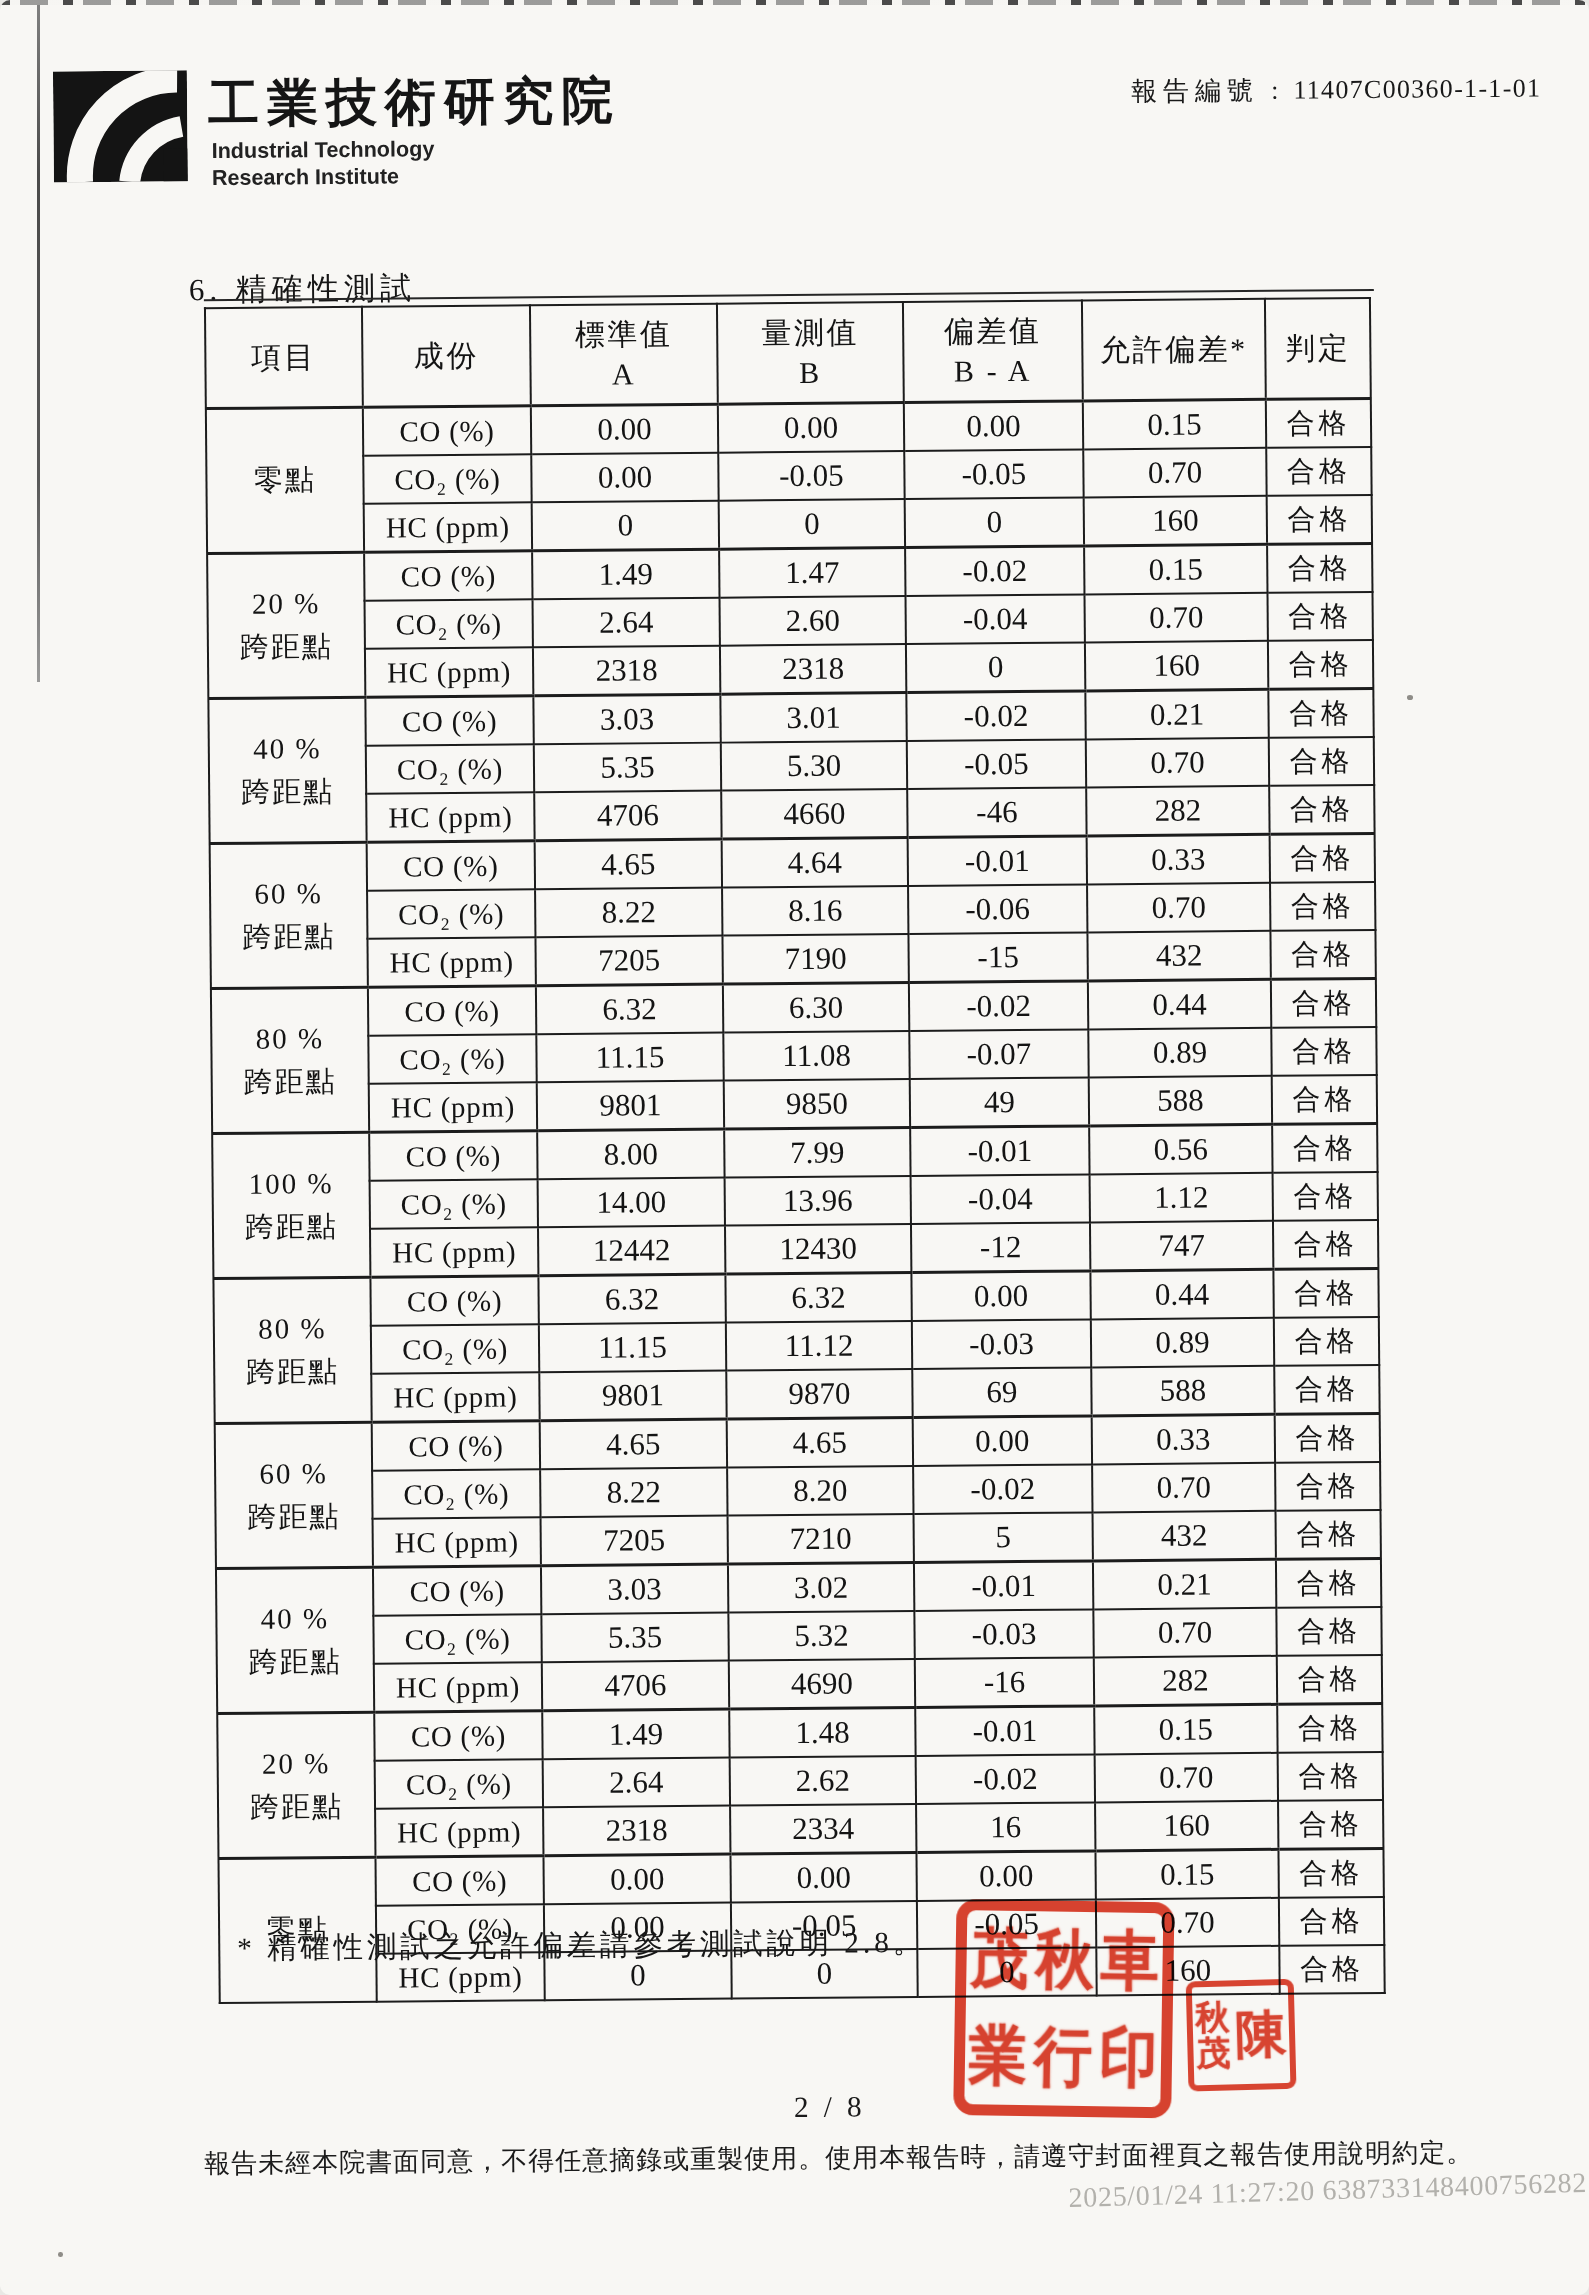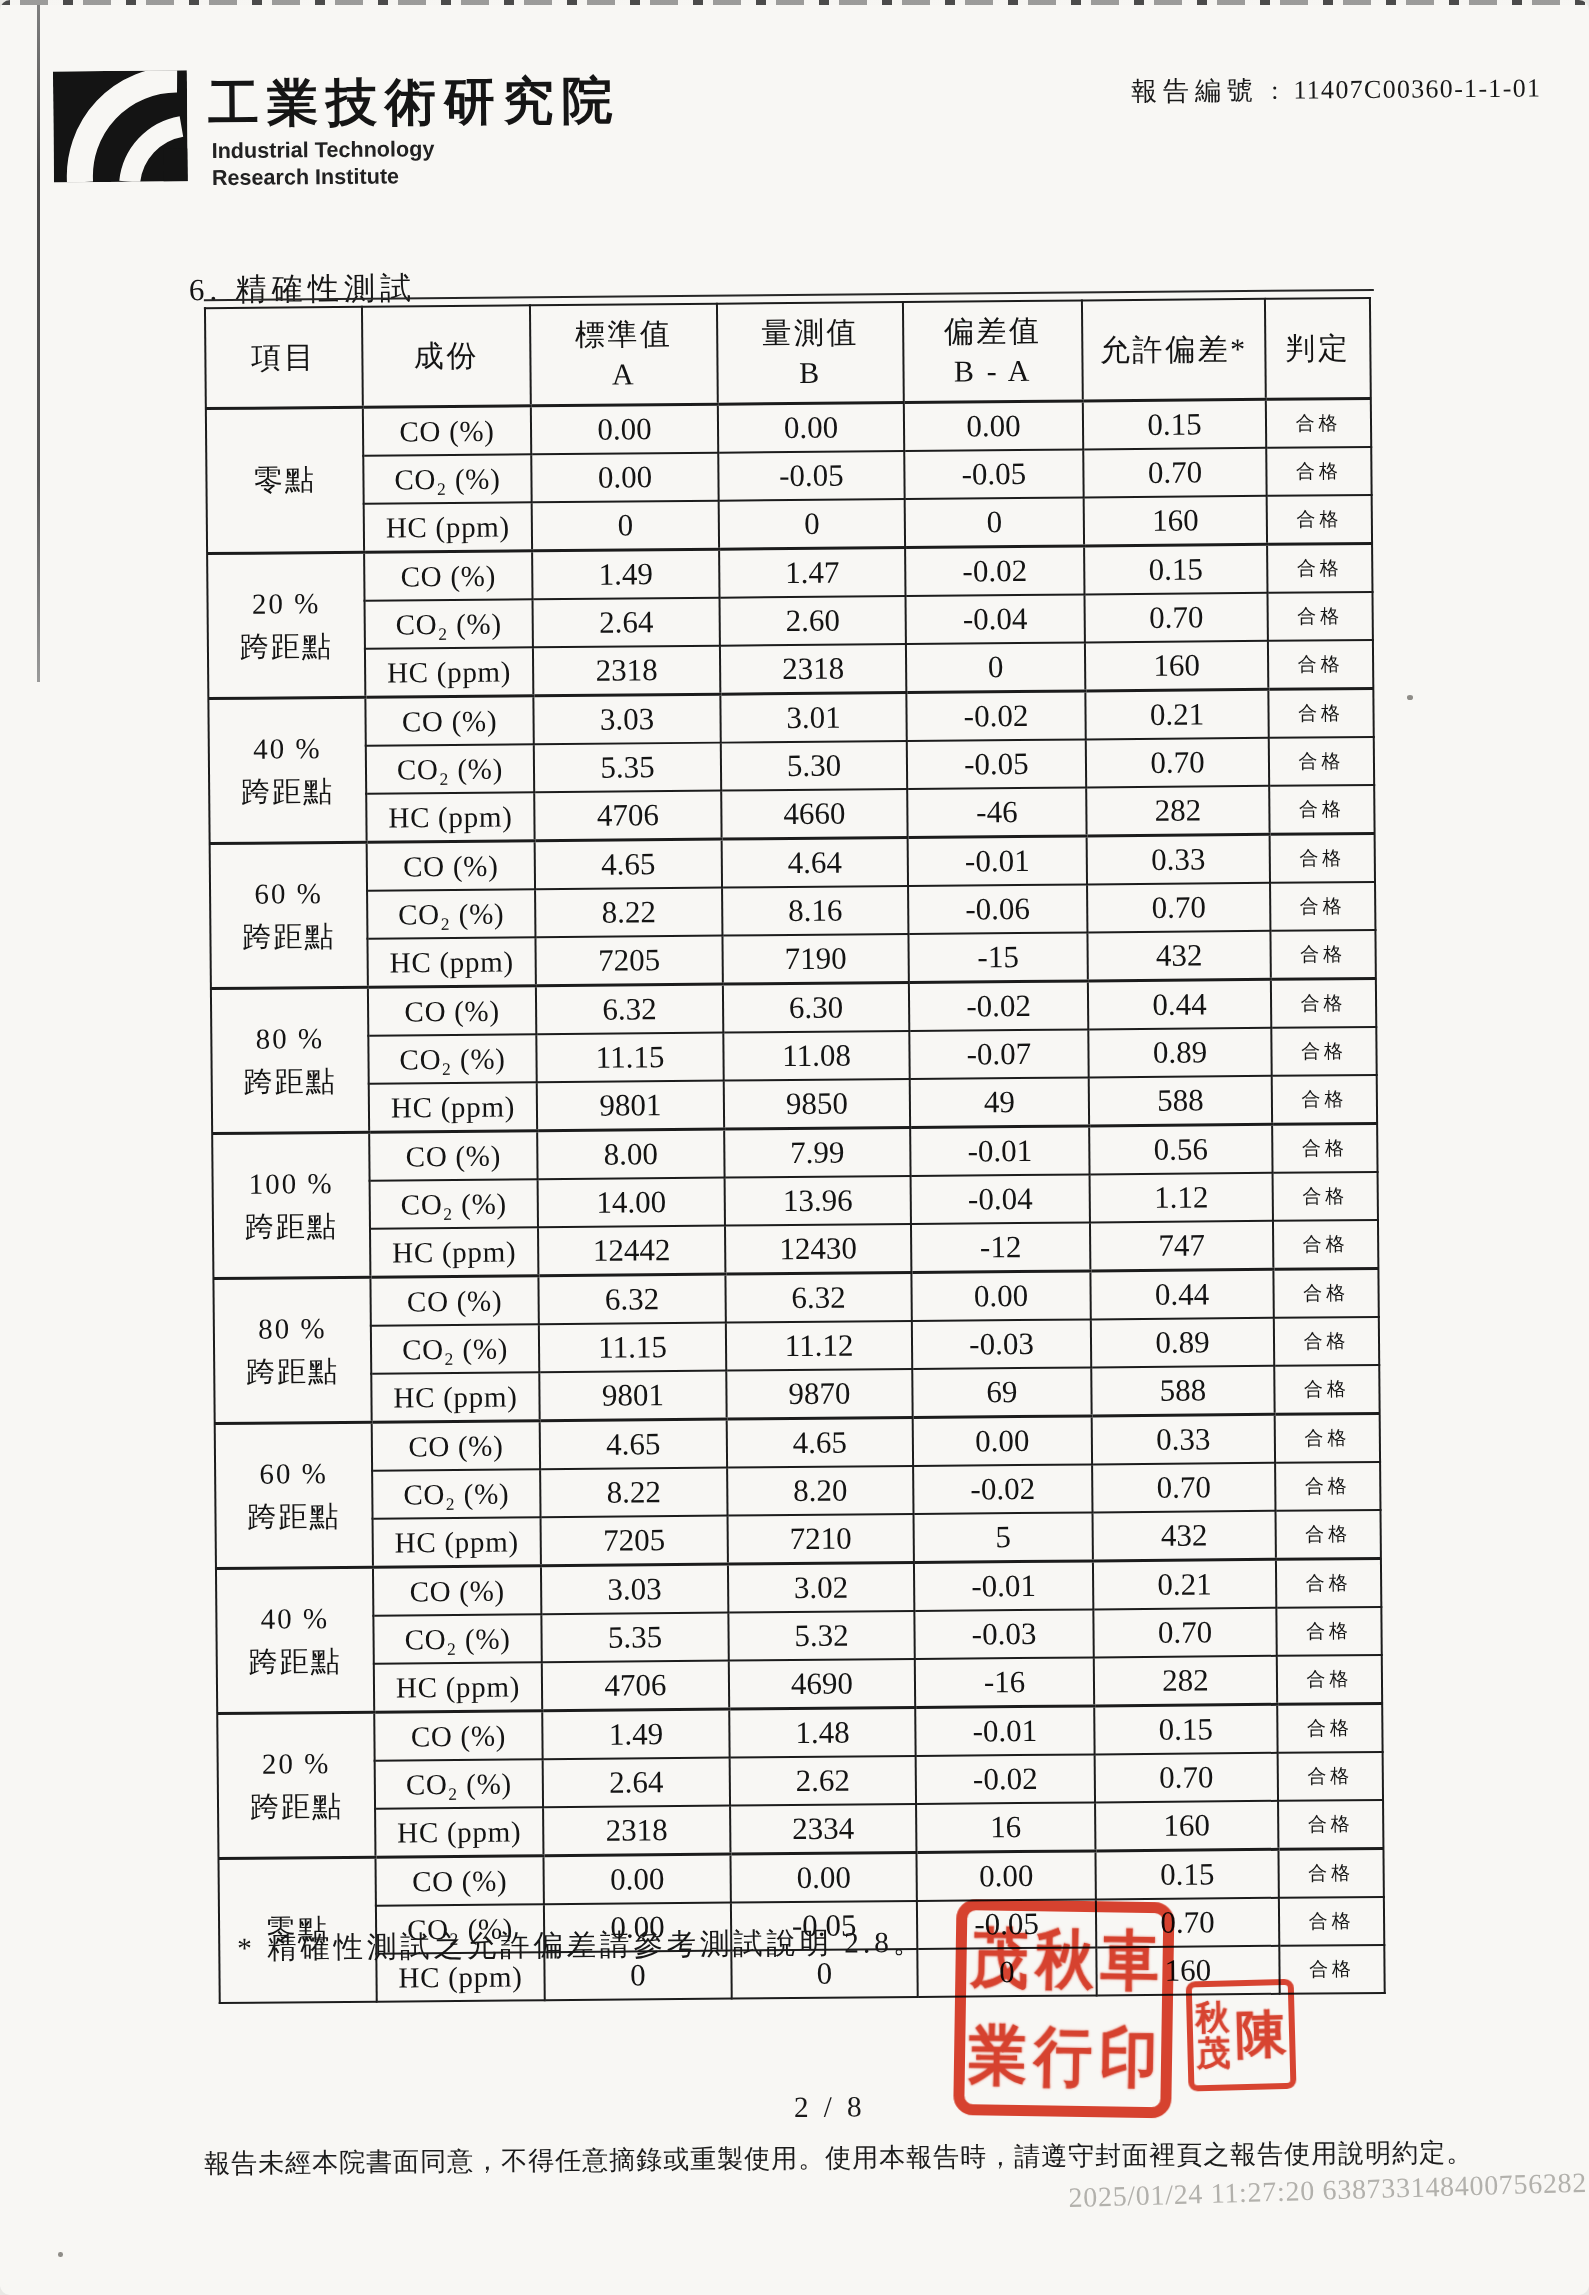--- a/index.html
+++ b/index.html
@@ -54,21 +54,21 @@
   .tbl-wrap{position:absolute; left:211px; top:302px;}
   table.results{border-collapse:collapse; table-layout:fixed; width:1166px; background:transparent;}
   table.results th, table.results td{
     border:2px solid #1c1c1c; text-align:center; vertical-align:middle;
     padding:0; white-space:pre-line; color:#141414;
   }
   table.results th{height:98px; font-size:30px; font-weight:400; letter-spacing:2.6px; line-height:1.35;}
   table.results td{height:46px; font-size:31px;}
   table.results td.comp{font-size:29px; letter-spacing:0.7px;}
   table.results td.item{font-size:29px; letter-spacing:2px; line-height:1.5;}
-  table.results td.pass{font-size:19px; letter-spacing:3.9px;}
+  table.results td.pass{font-size:28px; letter-spacing:3.9px;}
   table.results tr.sec-start td{border-top-width:3.3px;}
   table.results thead th{border-bottom-width:3.3px; border-top-width:2.6px;}
   table.results tr:first-child td{border-top-width:3.3px;}
 
   .footnote{
     position:absolute; left:230px; top:1924px;
     font-size:29.4px; letter-spacing:3.9px; color:#171717;
   }
   .page-num{
     position:absolute; left:739px; top:2091px; width:164px;

